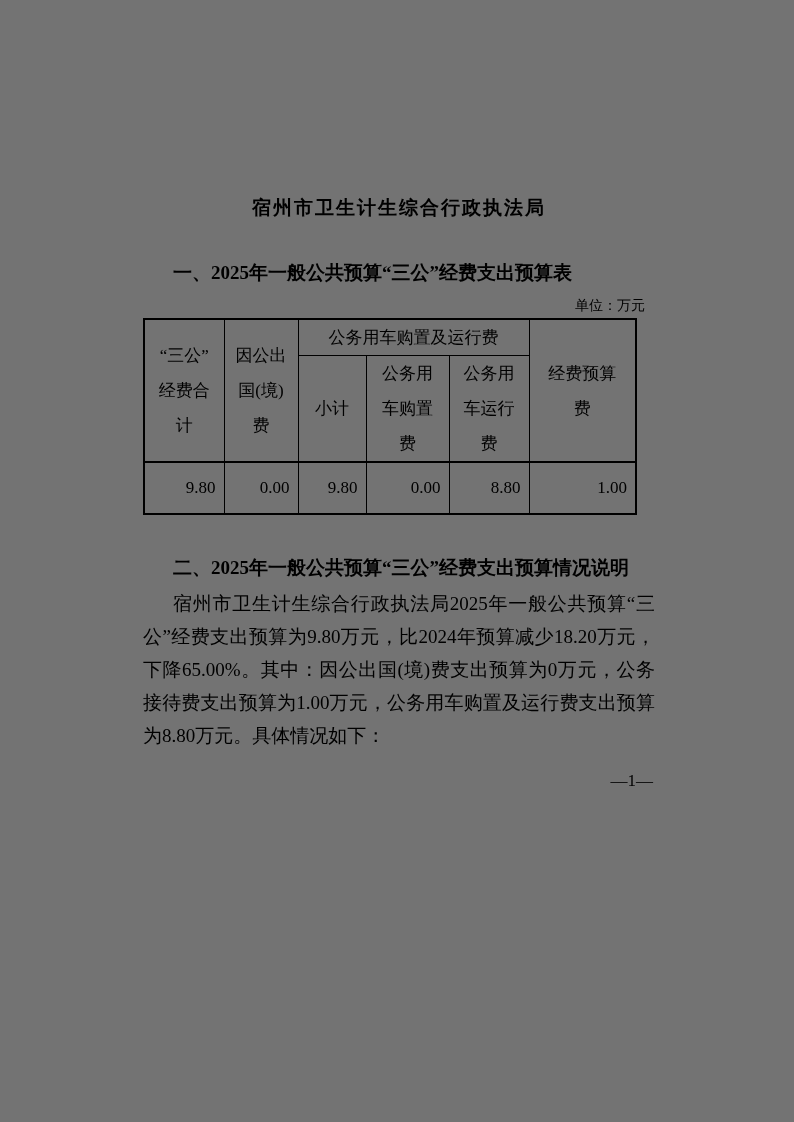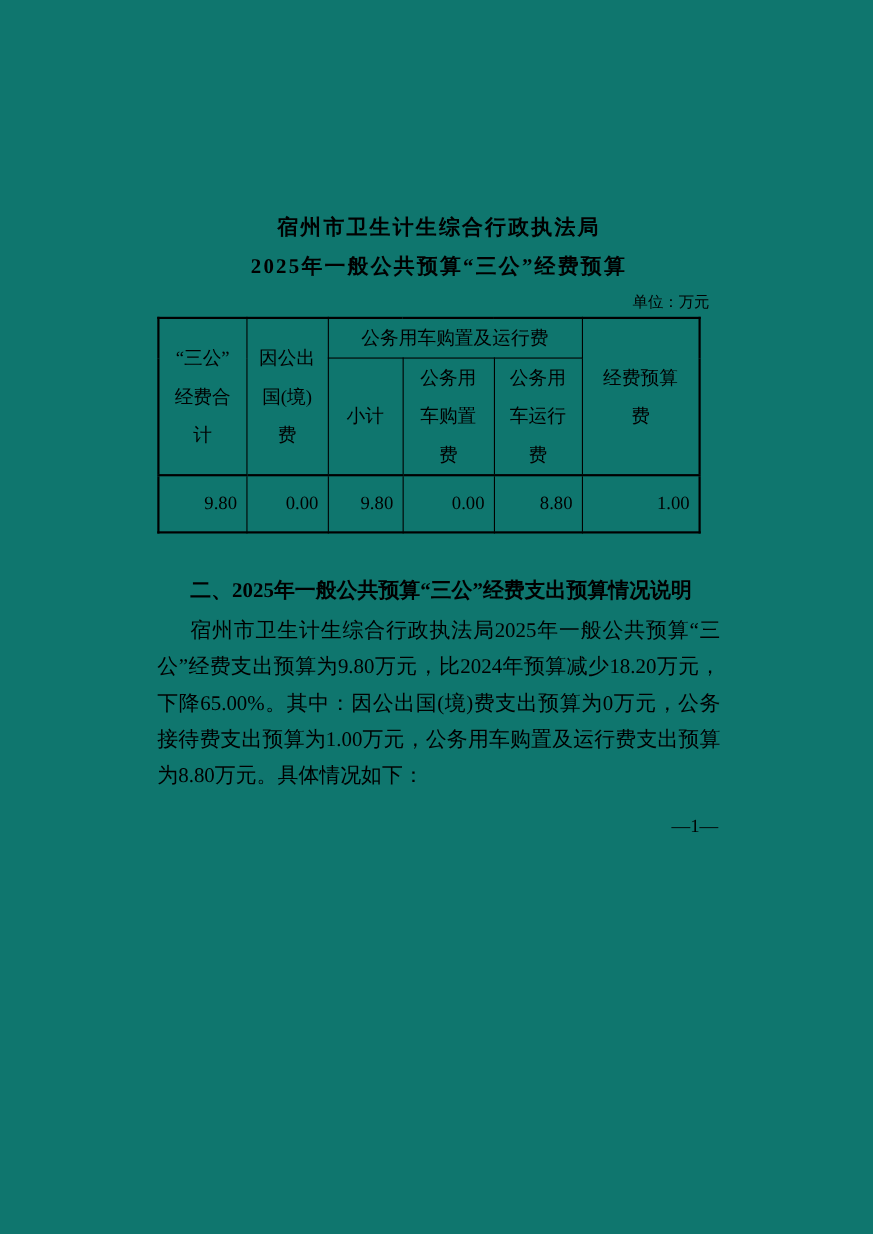--- a/index.html
+++ b/index.html
@@ -6,21 +6,21 @@
   html, body { background: #ffffff; }
   body {
     font-family: "Liberation Serif", "DejaVu Serif", serif;
     color: #000000;
   }
   .page {
     position: relative;
     width: 794px;
     height: 1122px;
     margin: 0 auto;
-    background: #0f766e;
+    background: #737373;
     padding: 190px 139px 0 143px;
     overflow: hidden;
   }
   .title {
     font-size: 19px;
     line-height: 19px;
     font-weight: bold;
     text-align: center;
     letter-spacing: 2px;
   }
@@ -82,22 +82,22 @@
     margin-top: 19px;
     padding-right: 2px;
   }
 </style>
 </head>
 <body>
 
 <div class="page">
 
   <div class="title title1">宿州市卫生计生综合行政执法局</div>
-  <div class="title title2">2025年一般公共预算“三公”经费预算</div>
 
+  <div class="section-heading heading1">一、2025年一般公共预算“三公”经费支出预算表</div>
 
   <div class="unit-label">单位：万元</div>
 
   <table class="budget">
     <colgroup>
       <col style="width:80px">
       <col style="width:74px">
       <col style="width:68px">
       <col style="width:83px">
       <col style="width:80px">

